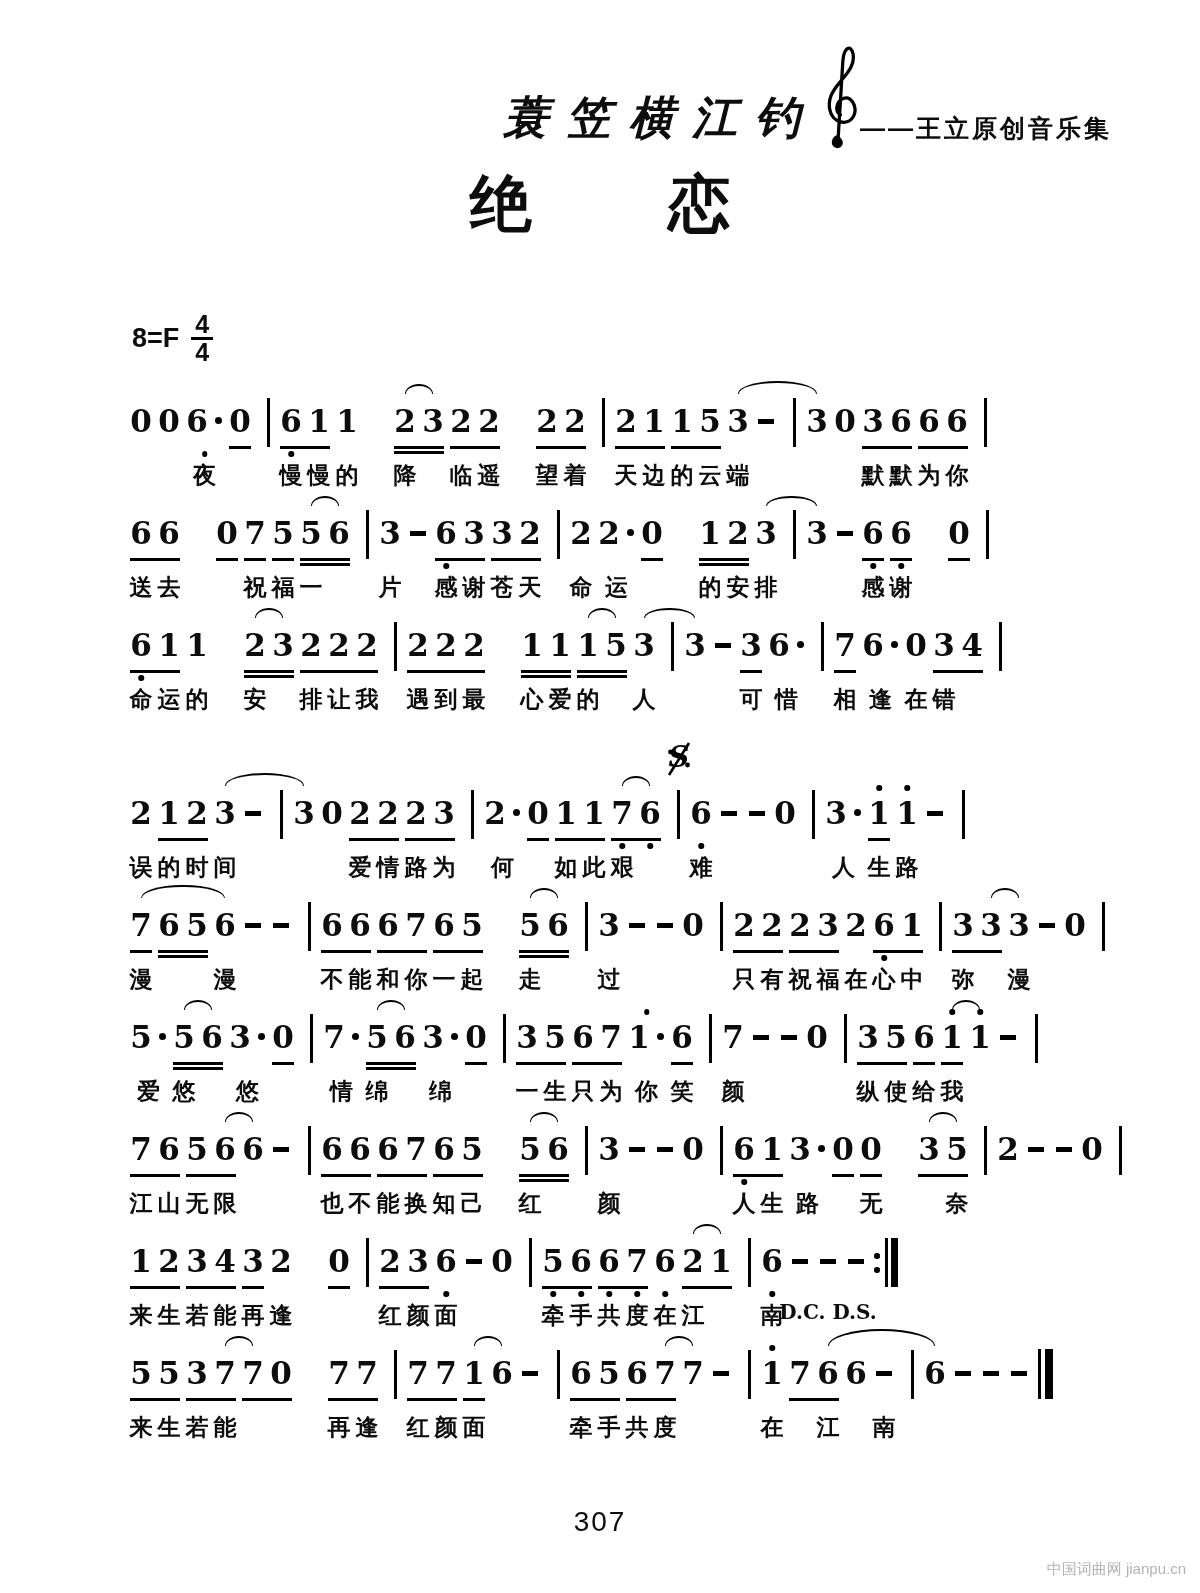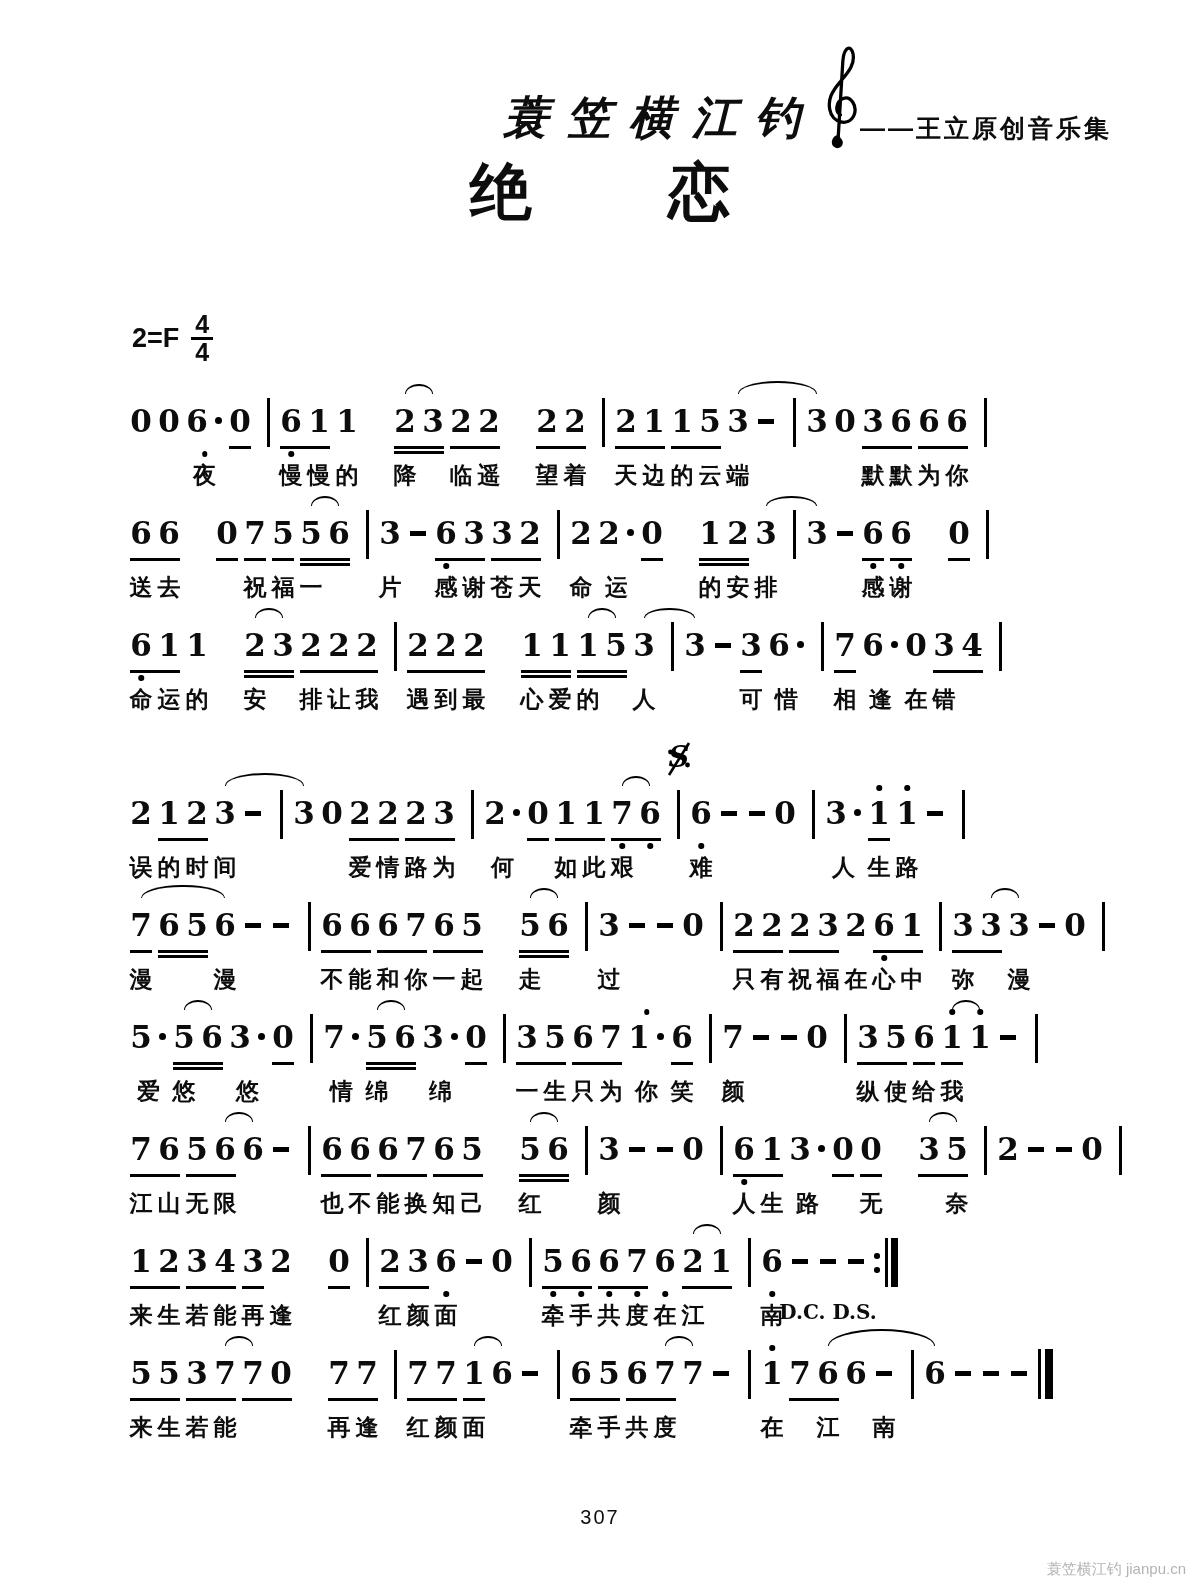--- a/index.html
+++ b/index.html
@@ -7,21 +7,21 @@
          font-family:"Liberation Sans",sans-serif;color:#0d0d0d;}
   
   .watermark{position:absolute;top:4px;left:8px;font-size:21px;font-weight:900;letter-spacing:1px;}
   
   .logo{position:absolute;top:40px;right:88px;display:flex;align-items:flex-start;}
   .calli{font-family:"DejaVu Serif","Liberation Serif",serif;font-style:italic;font-weight:700;
          font-size:45px;letter-spacing:18px;margin-top:48px;}
   .clefwrap{margin:0 2px 0 0;}
   .logosuffix{font-size:25px;font-weight:700;letter-spacing:3px;margin-top:72px;white-space:nowrap;}
   
-  .title{position:absolute;top:150px;left:0;width:100%;text-align:center;font-size:62px;font-weight:900;
+  .title{position:absolute;top:162px;left:0;width:100%;text-align:center;font-size:62px;font-weight:900;
          letter-spacing:2.2em;padding-left:2.2em;box-sizing:border-box;margin:0;}
   
   .credits{position:absolute;top:293px;right:92px;text-align:left;font-size:25px;font-weight:700;
            line-height:44px;letter-spacing:3px;}
   
   .keysig{position:absolute;top:314px;left:132px;display:flex;align-items:center;gap:12px;}
   .keyname{font-size:27px;font-weight:800;}
   .ts{display:inline-flex;flex-direction:column;align-items:center;font-size:25px;font-weight:800;line-height:21px;}
   .ts-line{width:22px;height:2.5px;background:#000;margin:2px 0;}
   
@@ -47,21 +47,21 @@
   .lyric.mark{font-family:"DejaVu Serif","Liberation Serif",serif;font-size:20px;}
   .rep{min-width:27px;}
   .rdot{position:absolute;left:1px;width:5.5px;height:5.5px;border-radius:50%;background:#000;}
   .rthin{position:absolute;left:12px;top:-2px;width:2.5px;height:49px;background:#000;}
   .rthick{position:absolute;left:18px;top:-2px;width:7px;height:49px;background:#000;}
   .fin{min-width:20px;}
   .fthin{position:absolute;left:2px;top:-3px;width:3px;height:50px;background:#000;}
   .fthick{position:absolute;left:9px;top:-3px;width:8px;height:50px;background:#000;}
   .segno{position:absolute;top:-52px;}
   
-  .pagenum{position:absolute;top:1506px;left:0;width:100%;text-align:center;font-size:20px;font-weight:400;letter-spacing:2px;}
+  .pagenum{position:absolute;top:1506px;left:0;width:100%;text-align:center;font-size:28px;font-weight:400;letter-spacing:2px;}
   .sitecredit{position:absolute;top:1560px;right:14px;color:#b3b3b3;font-size:15px;}
 </style>
 </head>
 <body>
 
 <div class="sheet">
 
 
   <div class="logo">
     <span class="calli">蓑笠横江钓</span>
@@ -71,21 +71,21 @@
         <path d="M20.5 98 C13 99 11 109 17.5 111.5 C23 113.5 27.5 107 23.5 102.5 C22.5 101 21.5 100 20.5 98 Z" fill="#000"></path>
       </svg>
     </span>
     <span class="logosuffix">——王立原创音乐集</span>
   </div>
 
   <h1 class="title">绝恋</h1>
 
 
   <div class="keysig">
-    <span class="keyname">2=F</span>
+    <span class="keyname">8=F</span>
     <span class="ts">
       <span>4</span>
       <span class="ts-line"></span>
       <span>4</span>
     </span>
   </div>
 
   <div class="score">
       <div class="mline">
         <div class="notes">
@@ -1298,15 +1298,15 @@
           <span class="lyric" style="left: 507px;">共</span>
           <span class="lyric" style="left: 535px;">度</span>
           <span class="lyric" style="left: 642px;">在</span>
           <span class="lyric" style="left: 698px;">江</span>
           <span class="lyric" style="left: 754px;">南</span>
         </div>
       </div>
     </div>
 
   <div class="pagenum">307</div>
-  <div class="sitecredit">蓑笠横江钓 jianpu.cn</div>
+  <div class="sitecredit">中国词曲网 jianpu.cn</div>
 
 </div>
 
 </body></html>

